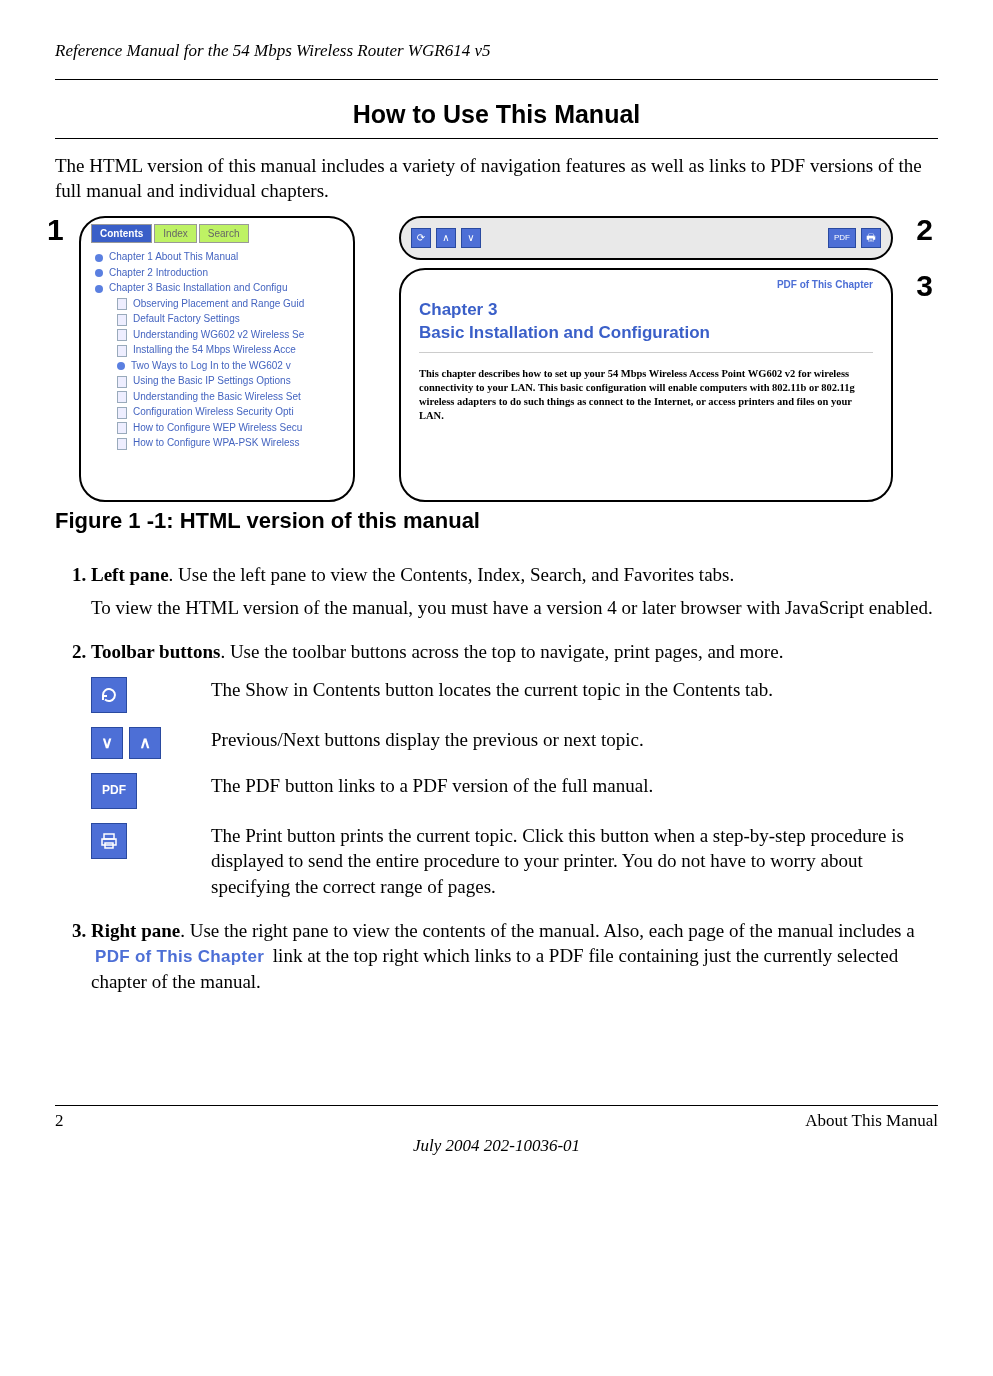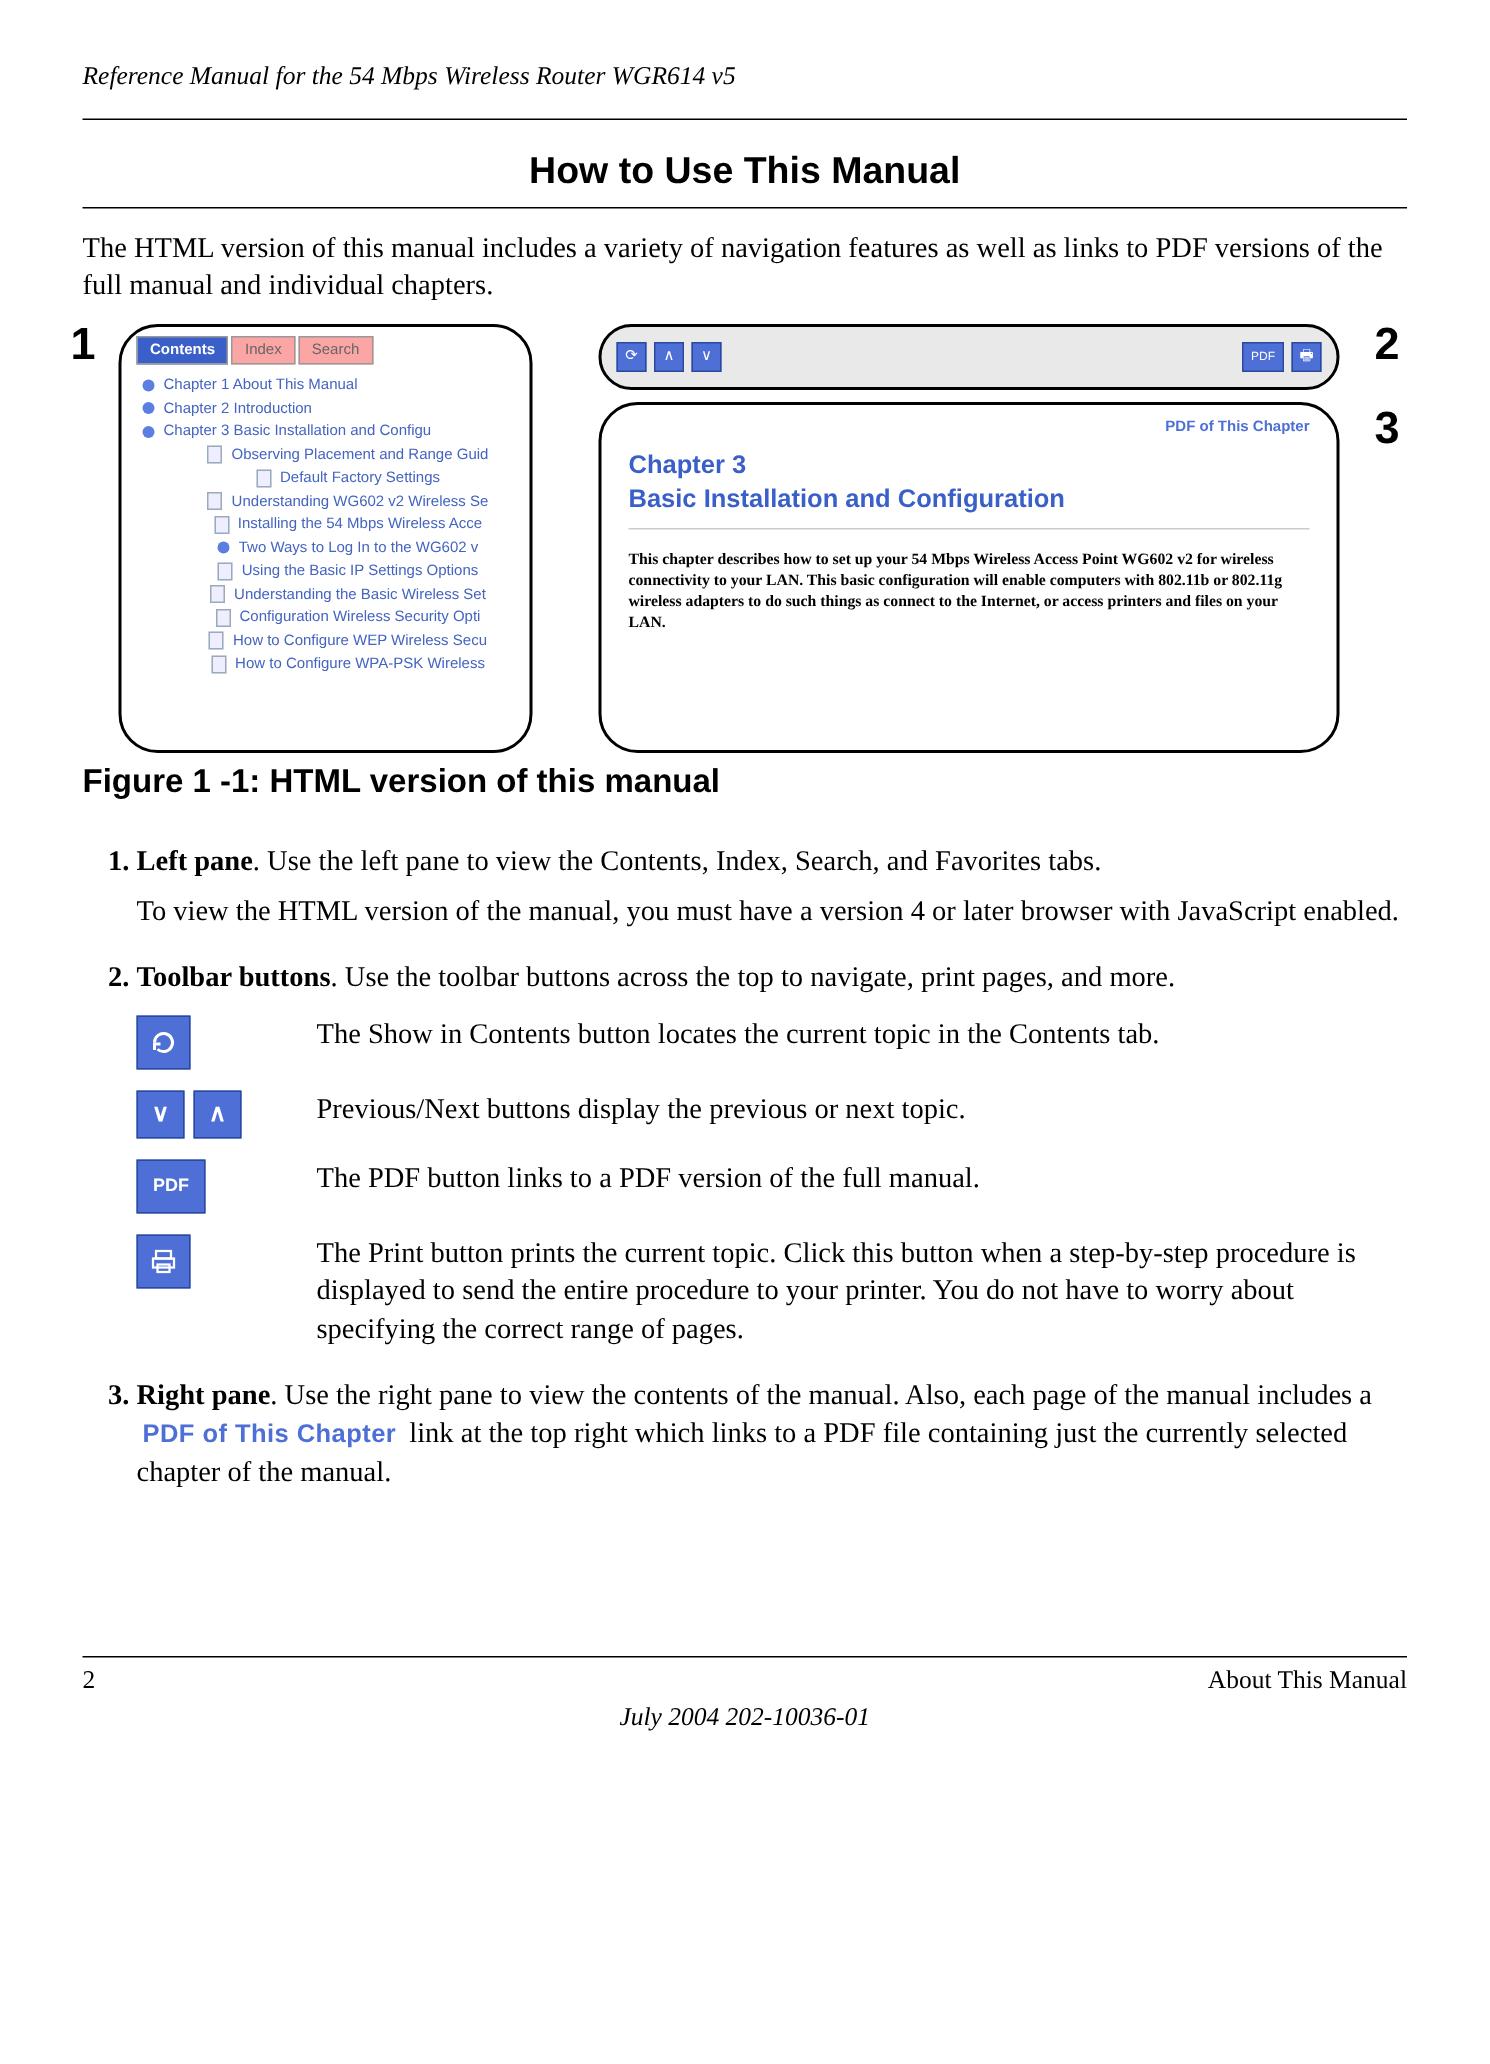--- a/index.html
+++ b/index.html
@@ -66,38 +66,38 @@
   }
   .tabs {
     display: flex;
     gap: 2px;
     margin-bottom: 6px;
     padding: 0 4px;
   }
   .tab {
     font-family: Arial, sans-serif;
     font-size: 10px;
-    background: #fca5a5;
+    background: #bef264;
     border: 1px solid #999;
     padding: 2px 8px;
     color: #666;
   }
   .tab.active {
     background: #3a5fc8;
     color: #fff;
     font-weight: bold;
   }
   .tree {
     font-family: Arial, sans-serif;
     font-size: 10px;
     color: #4464c0;
     line-height: 1.55;
     padding-left: 8px;
   }
-  .tree .lev2 { padding-left: 22px; text-align: center; }
+  .tree .lev2 { padding-left: 22px; }
   .tree .node::before {
     content: "";
     display: inline-block;
     width: 8px; height: 8px;
     background: #5a7fe0;
     border-radius: 50%;
     margin-right: 6px;
     vertical-align: middle;
   }
   .tree .page::before {

